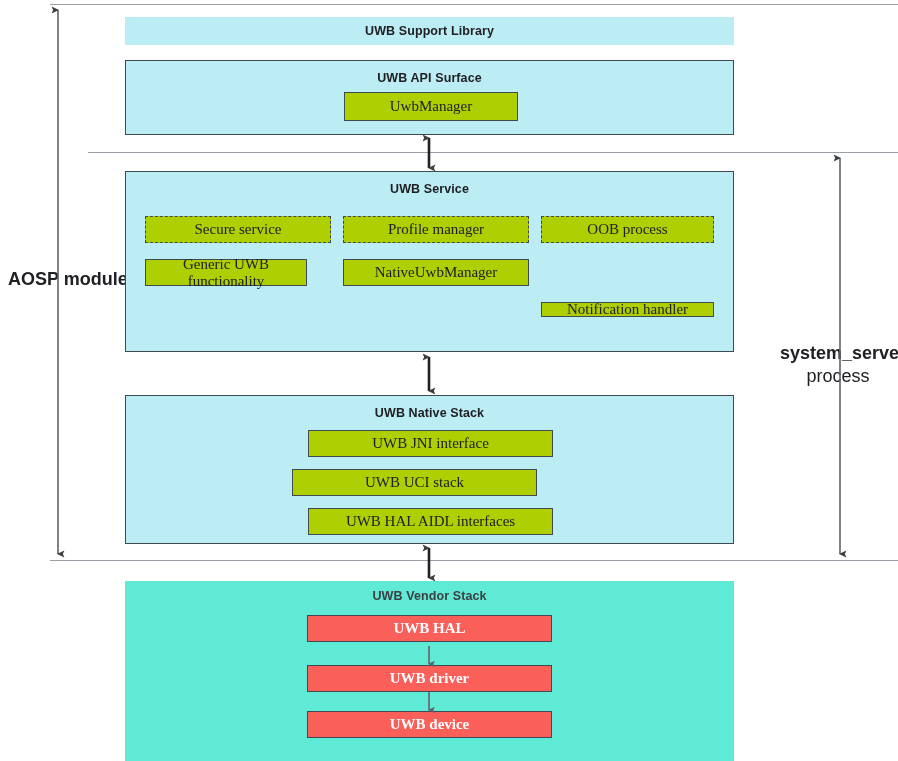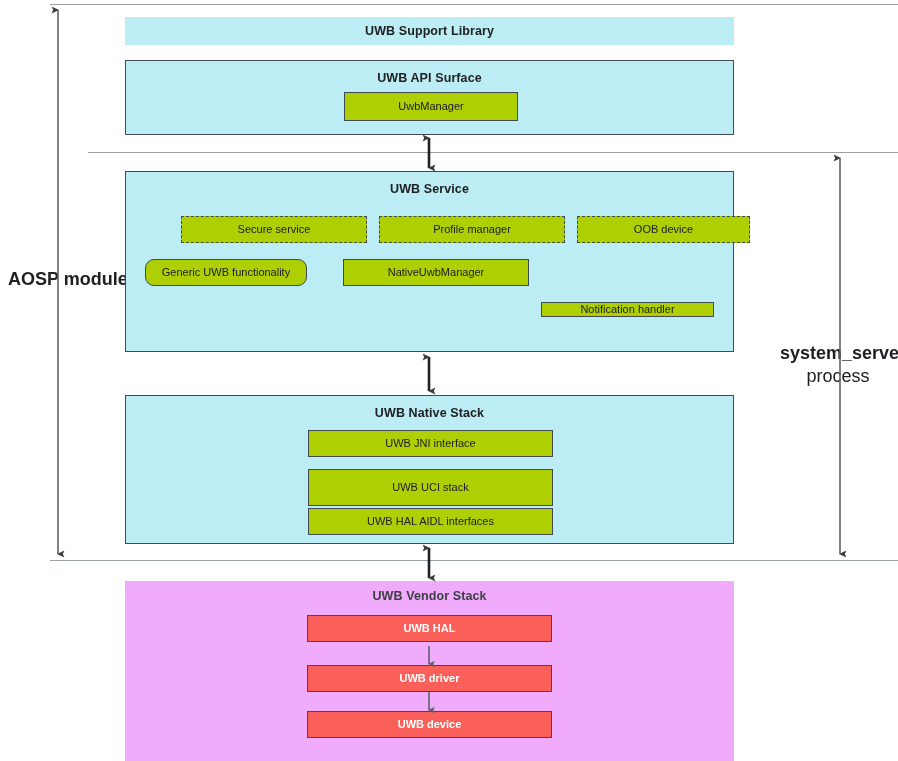--- a/index.html
+++ b/index.html
@@ -17,21 +17,21 @@
     height: 761px;
     overflow: hidden;
     background: #ffffff;
   }
   .band {
     position: absolute;
     box-sizing: border-box;
     background: #bdedf4;
   }
   .band.bordered { border: 1.6px solid #3f4a52; }
-  .band.vendor { background: #f0abfc; }
+  .band.vendor { background: #5eead4; }
 
   .band-title {
     position: absolute;
     left: 0;
     right: 0;
     text-align: center;
     font-size: 12.5px;
     font-weight: bold;
     color: #202124;
     letter-spacing: .1px;
@@ -39,26 +39,27 @@
   .band-title.plain { font-weight: bold; color: #3c4043; }
 
   .node {
     position: absolute;
     box-sizing: border-box;
     background: #aed002;
     border: 1.4px solid #3f4a52;
     display: flex;
     align-items: center;
     justify-content: center;
-    font-size: 11px;
+    font-size: 15px;
     color: #202124;
     text-align: center;
     line-height: 1.1;
+    font-family: Liberation Serif, serif;
   }
-  .node.dashed { border-style: dashed; margin-left: 36px; }
+  .node.dashed { border-style: dashed; }
   .node.red {
     background: #fb5f59;
     color: #ffffff;
     font-weight: bold;
   }
 
   
   .rule {
     position: absolute;
     height: 0;
@@ -112,32 +113,32 @@
   <div class="band bordered" style="left:125px; top:60px; width:609px; height:75px;">
     <div class="band-title" style="top:10px;">UWB API Surface</div>
     <div class="node" style="left:218px; top:31px; width:174px; height:29px;">UwbManager</div>
   </div>
 
   <div class="band bordered" style="left:125px; top:171px; width:609px; height:181px;">
     <div class="band-title" style="top:10px;">UWB Service</div>
 
     <div class="node dashed" style="left:19px; top:44px; width:186px; height:27px;">Secure service</div>
     <div class="node dashed" style="left:217px; top:44px; width:186px; height:27px;">Profile manager</div>
-    <div class="node dashed" style="left:415px; top:44px; width:173px; height:27px;">OOB device</div>
+    <div class="node dashed" style="left:415px; top:44px; width:173px; height:27px;">OOB process</div>
 
-    <div class="node" style="left:19px; top:87px; width:162px; height:27px;border-radius:9px;">Generic UWB functionality</div>
+    <div class="node" style="left:19px; top:87px; width:162px; height:27px;">Generic UWB functionality</div>
     <div class="node" style="left:217px; top:87px; width:186px; height:27px;">NativeUwbManager</div>
 
     <div class="node" style="left:415px; top:130px; width:173px; height:15px;">Notification handler</div>
   </div>
 
   <div class="band bordered" style="left:125px; top:395px; width:609px; height:149px;">
     <div class="band-title" style="top:10px;">UWB Native Stack</div>
     <div class="node" style="left:182px; top:34px; width:245px; height:27px;">UWB JNI interface</div>
-    <div class="node" style="left:182px; top:73px; width:245px; height:37px;">UWB UCI stack</div>
+    <div class="node" style="left:166px; top:73px; width:245px; height:27px;">UWB UCI stack</div>
     <div class="node" style="left:182px; top:112px; width:245px; height:27px;">UWB HAL AIDL interfaces</div>
   </div>
 
   <div class="band vendor" style="left:125px; top:581px; width:609px; height:180px;">
     <div class="band-title plain" style="top:8px;">UWB Vendor Stack</div>
     <div class="node red" style="left:182px; top:34px; width:245px; height:27px;">UWB HAL</div>
     <div class="node red" style="left:182px; top:84px; width:245px; height:27px;">UWB driver</div>
     <div class="node red" style="left:182px; top:130px; width:245px; height:27px;">UWB device</div>
   </div>
 

